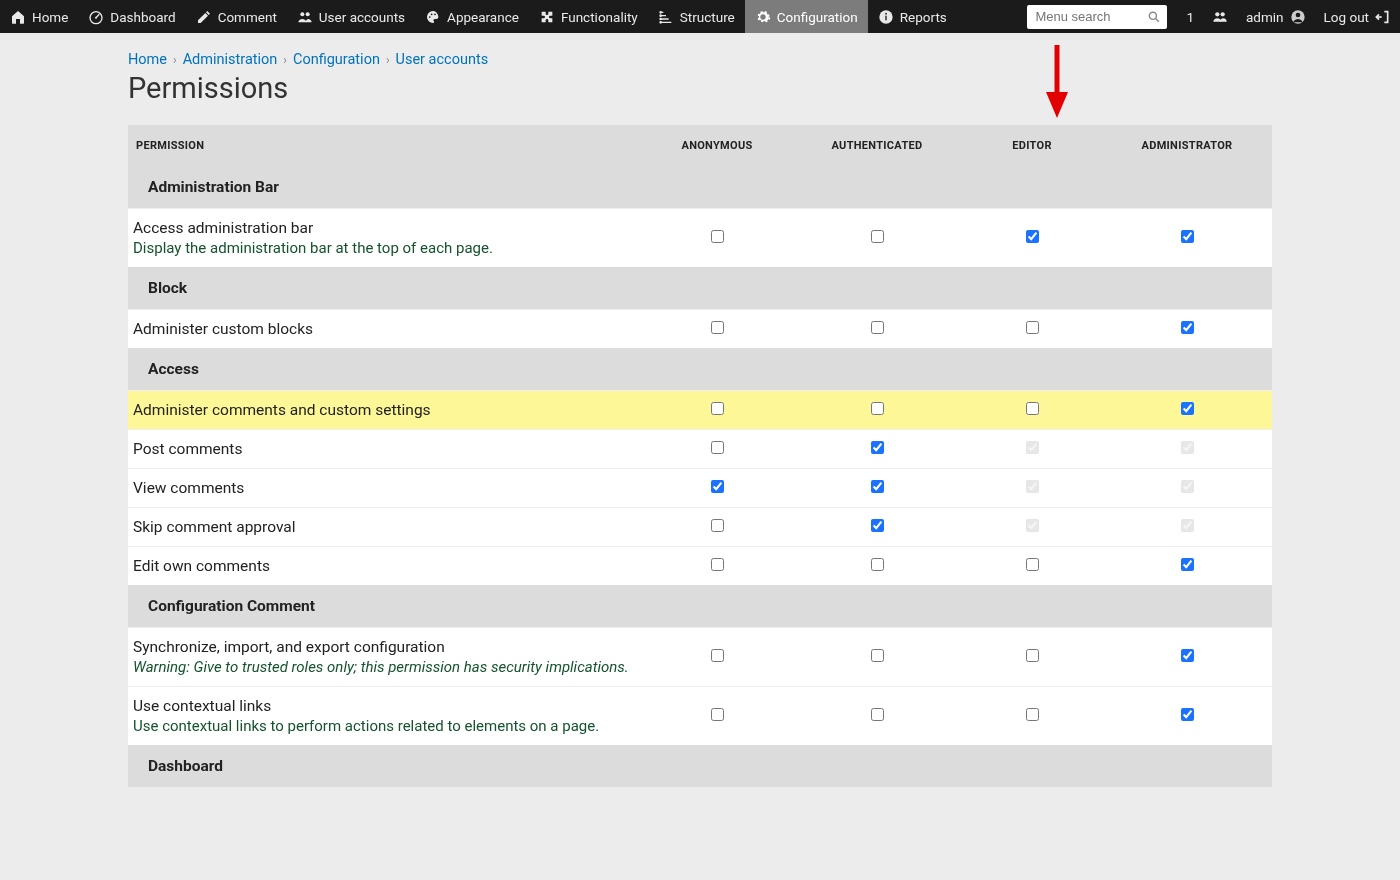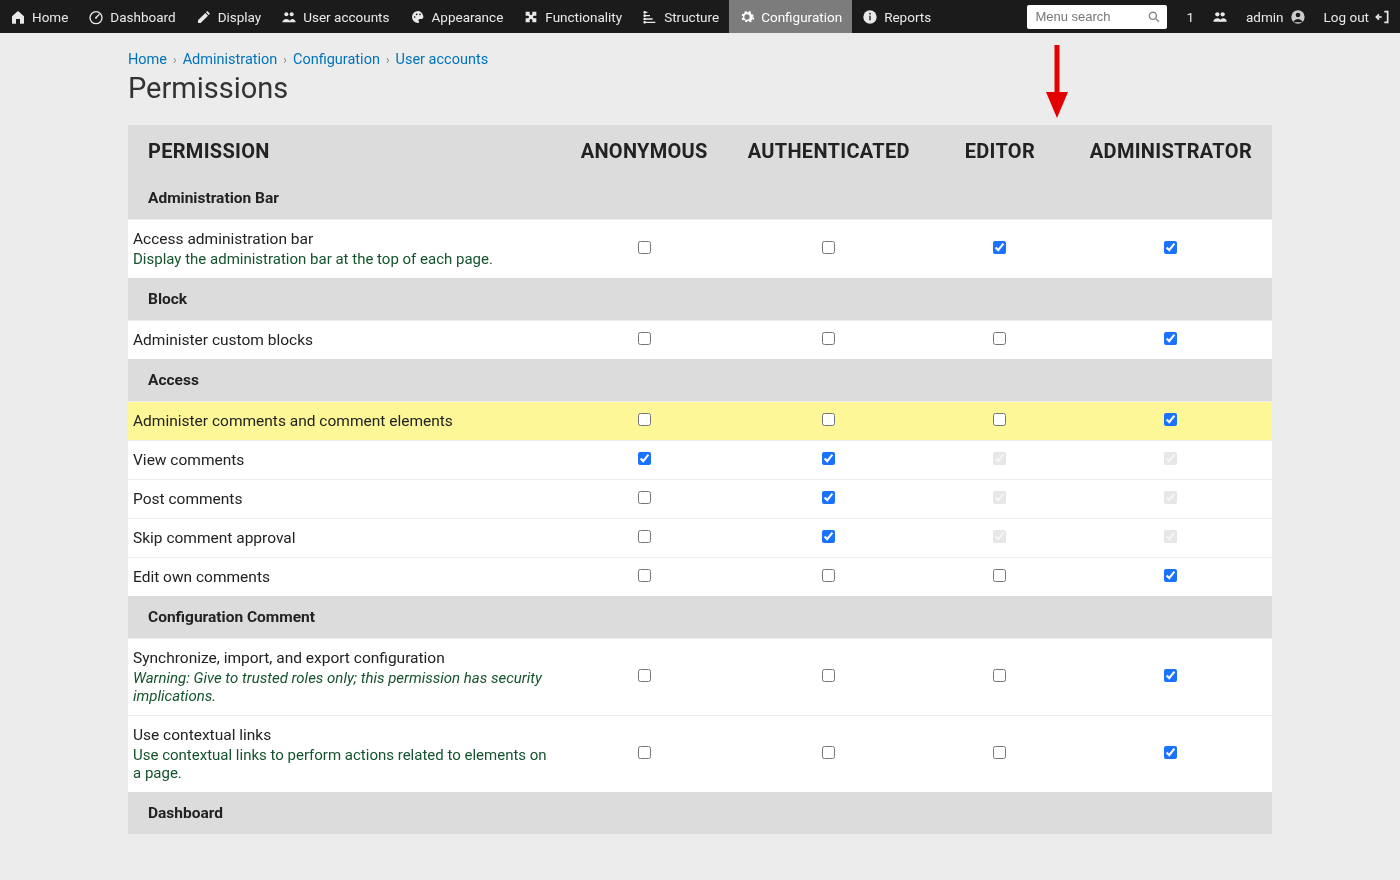--- a/index.html
+++ b/index.html
@@ -22,21 +22,21 @@
 
   
   .page { max-width: 1144px; margin: 0 auto; padding: 0 0 40px 0; }
   .breadcrumb { display:flex; align-items:center; gap:6px; font-size:14.5px; padding: 18px 0 3px 0; }
   .breadcrumb a { color:#0073bd; text-decoration:none; }
   .breadcrumb .sep { color:#888; font-size:12px; }
   h1.page-title { font-size:29px; font-weight:400; color:#333; margin-bottom:20px; }
 
   
   table.perm { width:100%; border-collapse:collapse; background:#fff; font-size:15.5px; }
-  table.perm thead th { background:#dcdcdc; text-align:left; font-weight:700; font-size:20px; text-transform:uppercase; padding:14px 20px; letter-spacing:.3px; }
+  table.perm thead th { background:#dcdcdc; text-align:left; font-weight:700; font-size:11px; text-transform:uppercase; padding:14px 8px; letter-spacing:.3px; }
   table.perm thead th.role { text-align:center; }
   table.perm td { padding:10px 5px; vertical-align:top; }
   table.perm tr.group td { background:#dcdcdc; font-weight:700; padding:12px 20px; }
   table.perm tr.row td { border-top:1px solid #eee; }
   table.perm tr.row.hl td { background:#fdf797; }
   table.perm td.role { text-align:center; vertical-align:middle; width:140px; }
   .desc { color:#14532d; font-size:15px; margin-top:2px; }
   .desc.italic { font-style: italic; }
 
   input[type=checkbox] { width:13px; height:13px; accent-color:#1b72ff; }
@@ -76,21 +76,21 @@
         </span>
         <span>Dashboard</span>
       </div>
       <div class="menu-item">
         <span class="icon">
           <svg viewBox="0 0 24 24" fill="currentColor">
             <path d="M3 17l11-11 4 4L7 21H3z"></path>
             <path d="M15 5l2-2 4 4-2 2z"></path>
           </svg>
         </span>
-        <span>Display</span>
+        <span>Comment</span>
       </div>
       <div class="menu-item">
         <span class="icon">
           <svg viewBox="0 0 24 24" fill="currentColor">
             <circle cx="8" cy="8" r="3"></circle>
             <circle cx="16" cy="8" r="3"></circle>
             <path d="M2 20c0-3 3-5 6-5s6 2 6 5"></path>
             <path d="M13 20c0-3 2-5 4-5s5 2 5 5"></path>
           </svg>
         </span>
@@ -253,41 +253,41 @@
           <td class="role"><input type="checkbox" style=""></td>
           <td class="role"><input type="checkbox" style=""></td>
           <td class="role"><input type="checkbox" style=""></td>
           <td class="role"><input type="checkbox" checked="" style=""></td>
         </tr>
         <tr class="group">
           <td colspan="5">Access</td>
         </tr>
         <tr class="row hl">
           <td>
-            <div>Administer comments and comment elements</div>
-          </td>
-          <td class="role"><input type="checkbox" style=""></td>
-          <td class="role"><input type="checkbox" style=""></td>
-          <td class="role"><input type="checkbox" style=""></td>
-          <td class="role"><input type="checkbox" checked="" style=""></td>
+            <div>Administer comments and custom settings</div>
+          </td>
+          <td class="role"><input type="checkbox" style=""></td>
+          <td class="role"><input type="checkbox" style=""></td>
+          <td class="role"><input type="checkbox" style=""></td>
+          <td class="role"><input type="checkbox" checked="" style=""></td>
+        </tr>
+        <tr class="row">
+          <td>
+            <div>Post comments</div>
+          </td>
+          <td class="role"><input type="checkbox" style=""></td>
+          <td class="role"><input type="checkbox" checked="" style=""></td>
+          <td class="role"><input type="checkbox" disabled="" checked="" style=""></td>
+          <td class="role"><input type="checkbox" disabled="" checked="" style=""></td>
         </tr>
         <tr class="row">
           <td>
             <div>View comments</div>
           </td>
           <td class="role"><input type="checkbox" checked="" style=""></td>
-          <td class="role"><input type="checkbox" checked="" style=""></td>
-          <td class="role"><input type="checkbox" disabled="" checked="" style=""></td>
-          <td class="role"><input type="checkbox" disabled="" checked="" style=""></td>
-        </tr>
-        <tr class="row">
-          <td>
-            <div>Post comments</div>
-          </td>
-          <td class="role"><input type="checkbox" style=""></td>
           <td class="role"><input type="checkbox" checked="" style=""></td>
           <td class="role"><input type="checkbox" disabled="" checked="" style=""></td>
           <td class="role"><input type="checkbox" disabled="" checked="" style=""></td>
         </tr>
         <tr class="row">
           <td>
             <div>Skip comment approval</div>
           </td>
           <td class="role"><input type="checkbox" style=""></td>
           <td class="role"><input type="checkbox" checked="" style=""></td>

